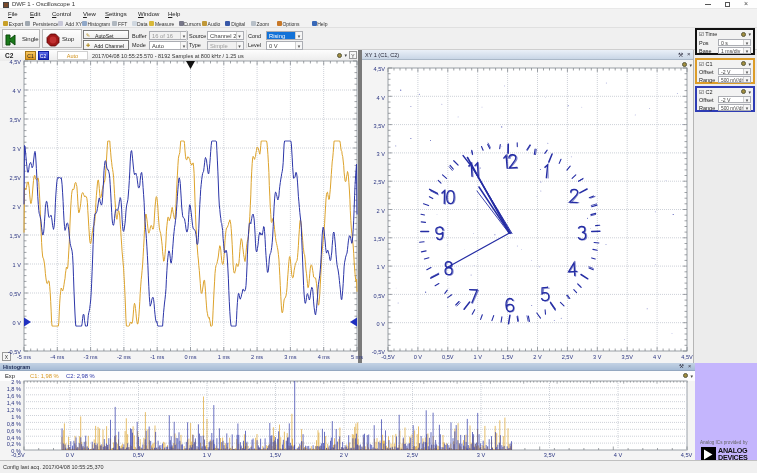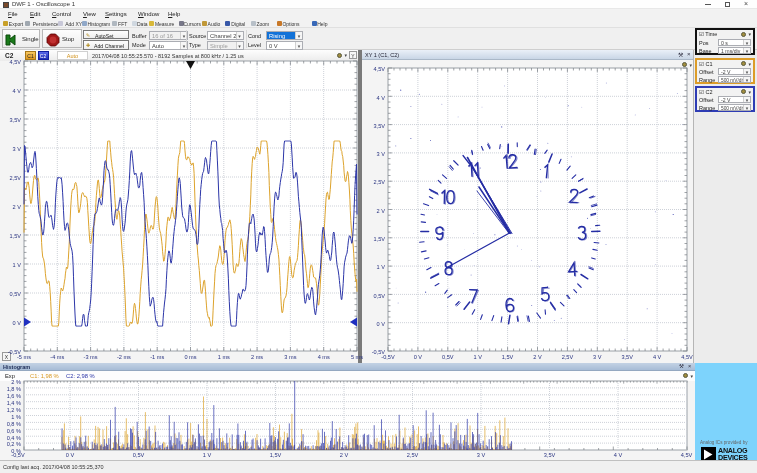--- a/index.html
+++ b/index.html
@@ -159,21 +159,21 @@
    <div class="abs" style="left:688px;top:0;font-size:5.5px;color:#334">×</div>
  </div>
  <div class="abs" style="left:0;top:8px;width:695px;height:10px;background:#fdfdfd">
    <div class="abs" style="left:5px;top:2px;font-size:5.8px;color:#222">Exp</div>
    <div class="abs" style="left:30px;top:2px;font-size:5.8px;color:#d89820">C1: 1,98 %</div>
    <div class="abs" style="left:66px;top:2px;font-size:5.8px;color:#2c36a8">C2: 2,98 %</div>
    <div class="gear" style="left:683px;top:2px"></div>
  </div>
 </div>
 
-<div class="abs" style="left:695px;top:363px;width:62px;height:97px;background:#7dd3fc">
+<div class="abs" style="left:695px;top:363px;width:62px;height:97px;background:#c4b5fd">
   <div class="abs" style="left:5px;top:77px;font-size:4.6px;color:#666">Analog ICs provided by</div>
   <div class="abs" style="left:6px;top:84px;width:15px;height:15px;background:#000">
     <svg width="15" height="15" viewBox="0 0 15 15">
         <polygon points="3,2.5 3,12.5 11.5,7.5" fill="#fff"></polygon>
       </svg>
   </div>
   <div class="abs" style="left:23px;top:83.5px;font-size:7.2px;font-weight:bold;color:#111;line-height:7px;letter-spacing:-0.3px">ANALOG<br>DEVICES</div>
 </div>
 
 <div class="abs" style="left:0;top:460px;width:757px;height:13px;background:#f0f0f0;border-top:1px solid #c0c0c0">

